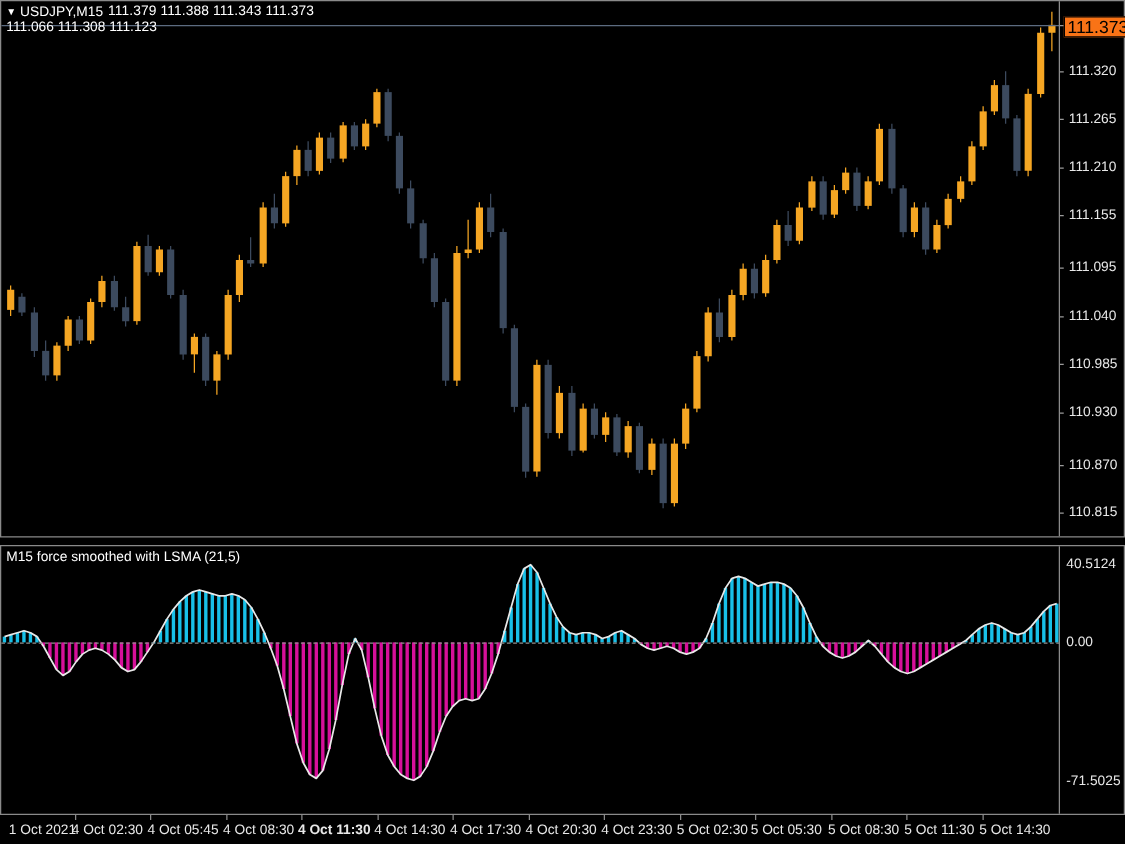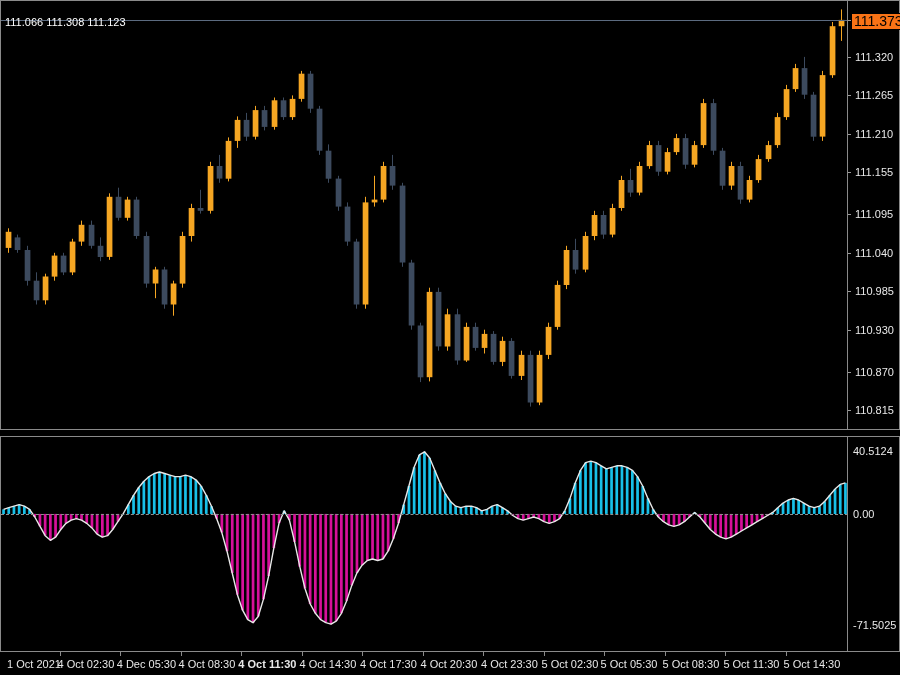--- a/index.html
+++ b/index.html
@@ -291,20 +291,23 @@
         <div class="axis-label" style="left: 854px; top: 323.693px;">110.930</div>
         <div class="axis-tick" style="left: 847px; top: 329px;"></div>
         <div class="axis-label" style="left: 854px; top: 365.654px;">110.870</div>
         <div class="axis-tick" style="left: 847px; top: 371px;"></div>
         <div class="axis-label" style="left: 854px; top: 404.118px;">110.815</div>
         <div class="axis-tick" style="left: 847px; top: 409px;"></div>
       </div>
 
     <div id="price-tag" style="left: 850px; top: 11.8824px;">111.373</div>
 
+    <div id="quote">
+      <span class="arrow">▼</span><span class="sym">USDJPY,M15</span><span class="ohlc">111.379 111.388 111.343 111.373</span>
+    </div>
     <div id="quote-l2">111.066 111.308 111.123</div>
   </div>
 
   <div class="panel" id="ind-panel">
 
     <div class="plot" id="ind-plot">
       <div id="zero-line" style="top: 77px;"></div>
       <svg id="ind-svg" width="847" height="214">
           <rect x="1.2" y="72.3" width="2.7" height="4.7" fill="#18c0e8"></rect>
           <rect x="6.4" y="70.7" width="2.7" height="6.2" fill="#18c0e8"></rect>
@@ -474,27 +477,28 @@
     </div>
 
     <div class="axis-sep" id="ind-axis-sep"></div>
 
     <div id="ind-axis">
         <div class="axis-label" style="left: 852px; top: 9px;">40.5124</div>
         <div class="axis-label" style="left: 852px; top: 71.9305px;">0.00</div>
         <div class="axis-label" style="left: 852px; top: 183px;">-71.5025</div>
       </div>
 
+    <div id="ind-title">M15  force smoothed with LSMA (21,5)</div>
   </div>
 
   <div id="time-axis">
       <div class="time-label" style="left: 34px;">1 Oct 2021</div>
       <div class="time-label" style="left: 85.91px;">4 Oct 02:30</div>
       <div class="time-tick" style="left: 60px;"></div>
-      <div class="time-label" style="left: 146.41px;">4 Dec 05:30</div>
+      <div class="time-label" style="left: 146.41px;">4 Oct 05:45</div>
       <div class="time-tick" style="left: 120px;"></div>
       <div class="time-label" style="left: 206.91px;">4 Oct 08:30</div>
       <div class="time-tick" style="left: 181px;"></div>
       <div class="time-label" style="left: 267.41px; font-weight: bold;">4 Oct 11:30</div>
       <div class="time-tick" style="left: 241px;"></div>
       <div class="time-label" style="left: 327.91px;">4 Oct 14:30</div>
       <div class="time-tick" style="left: 302px;"></div>
       <div class="time-label" style="left: 388.41px;">4 Oct 17:30</div>
       <div class="time-tick" style="left: 362px;"></div>
       <div class="time-label" style="left: 448.91px;">4 Oct 20:30</div>

